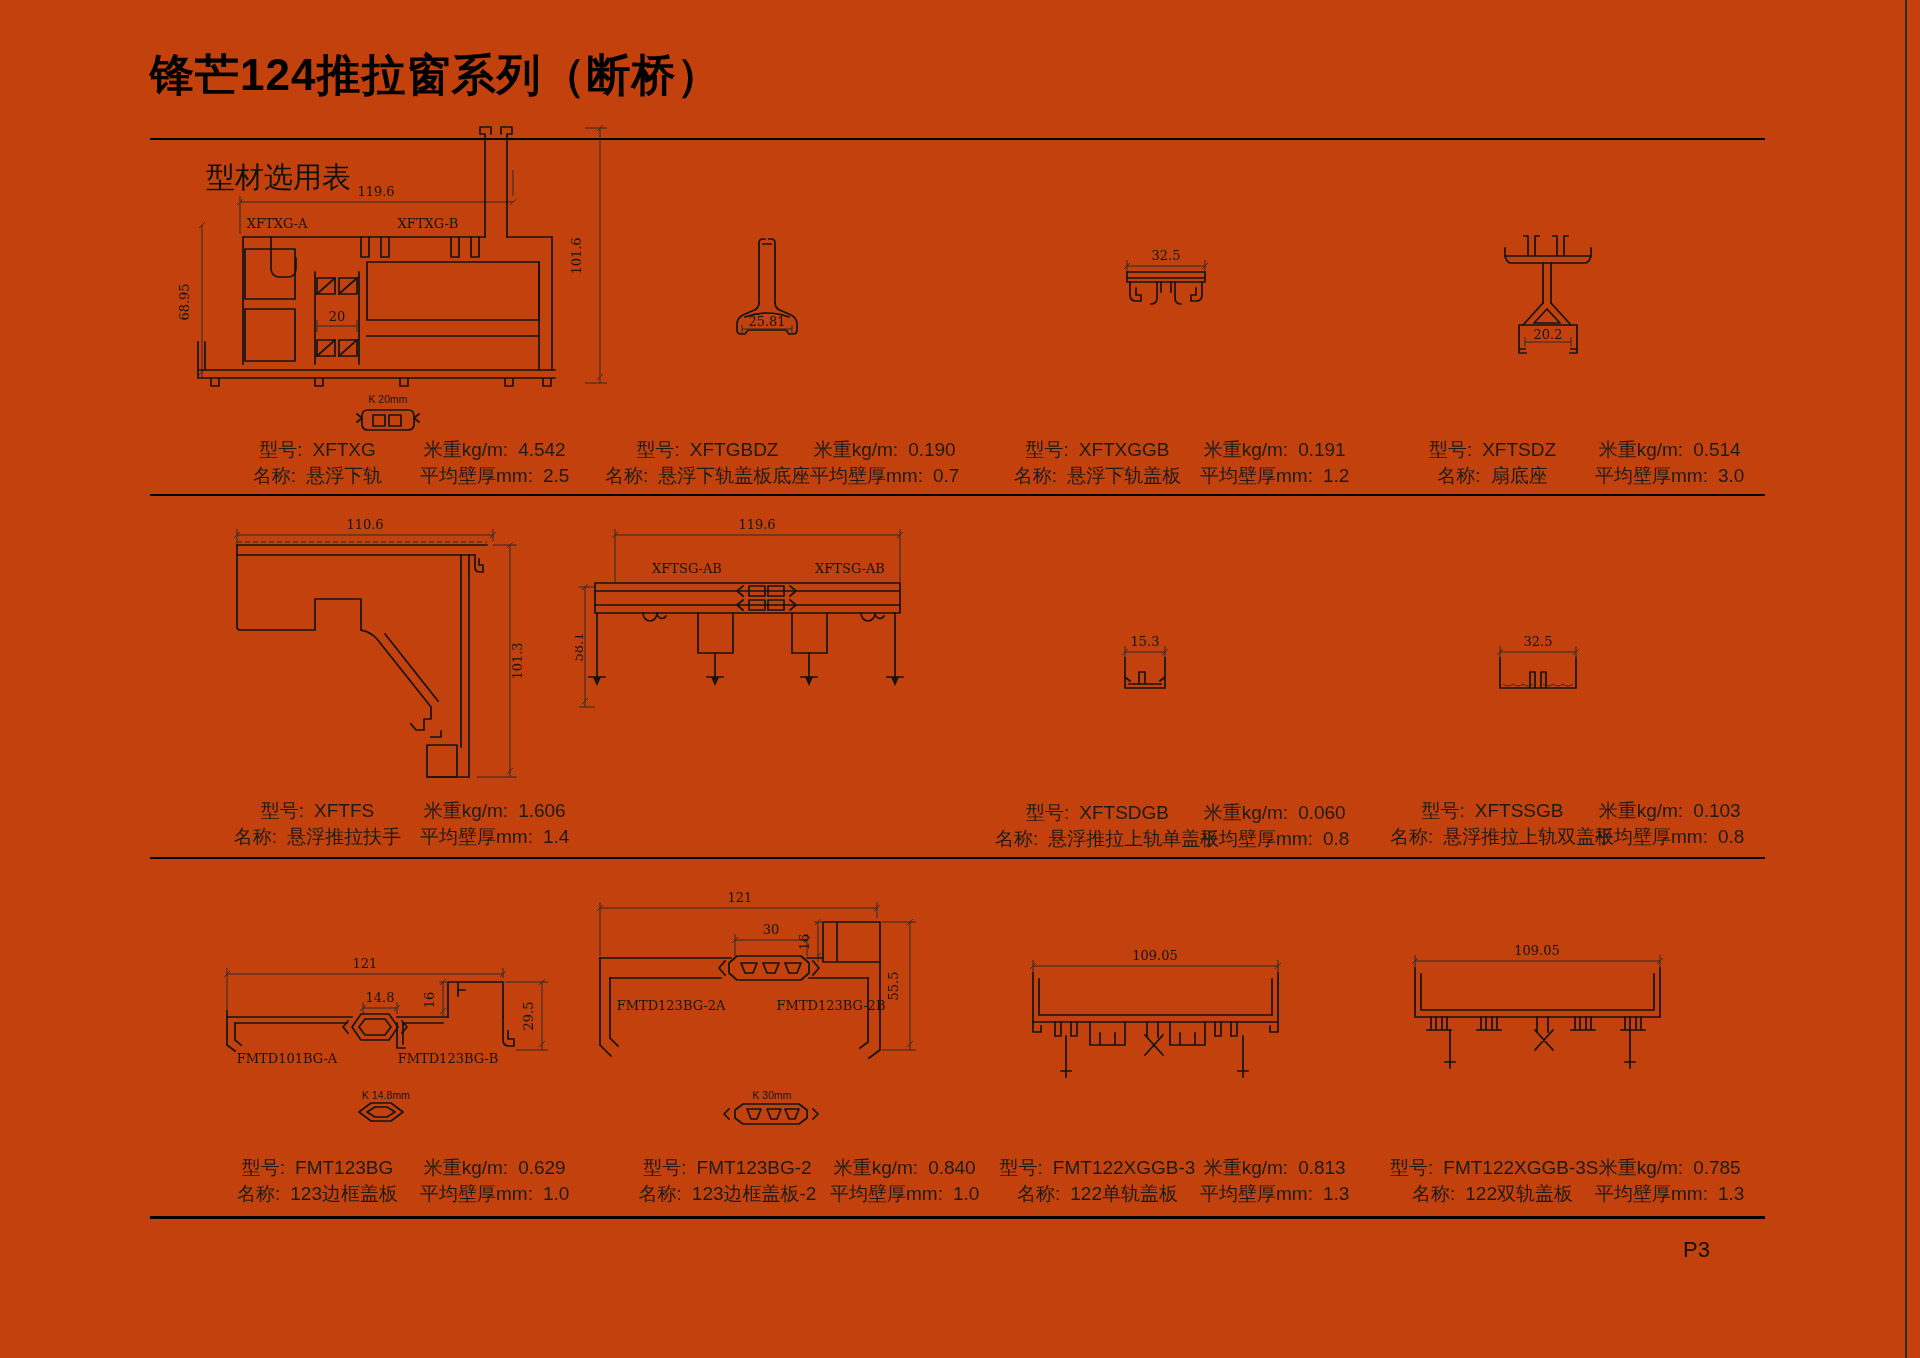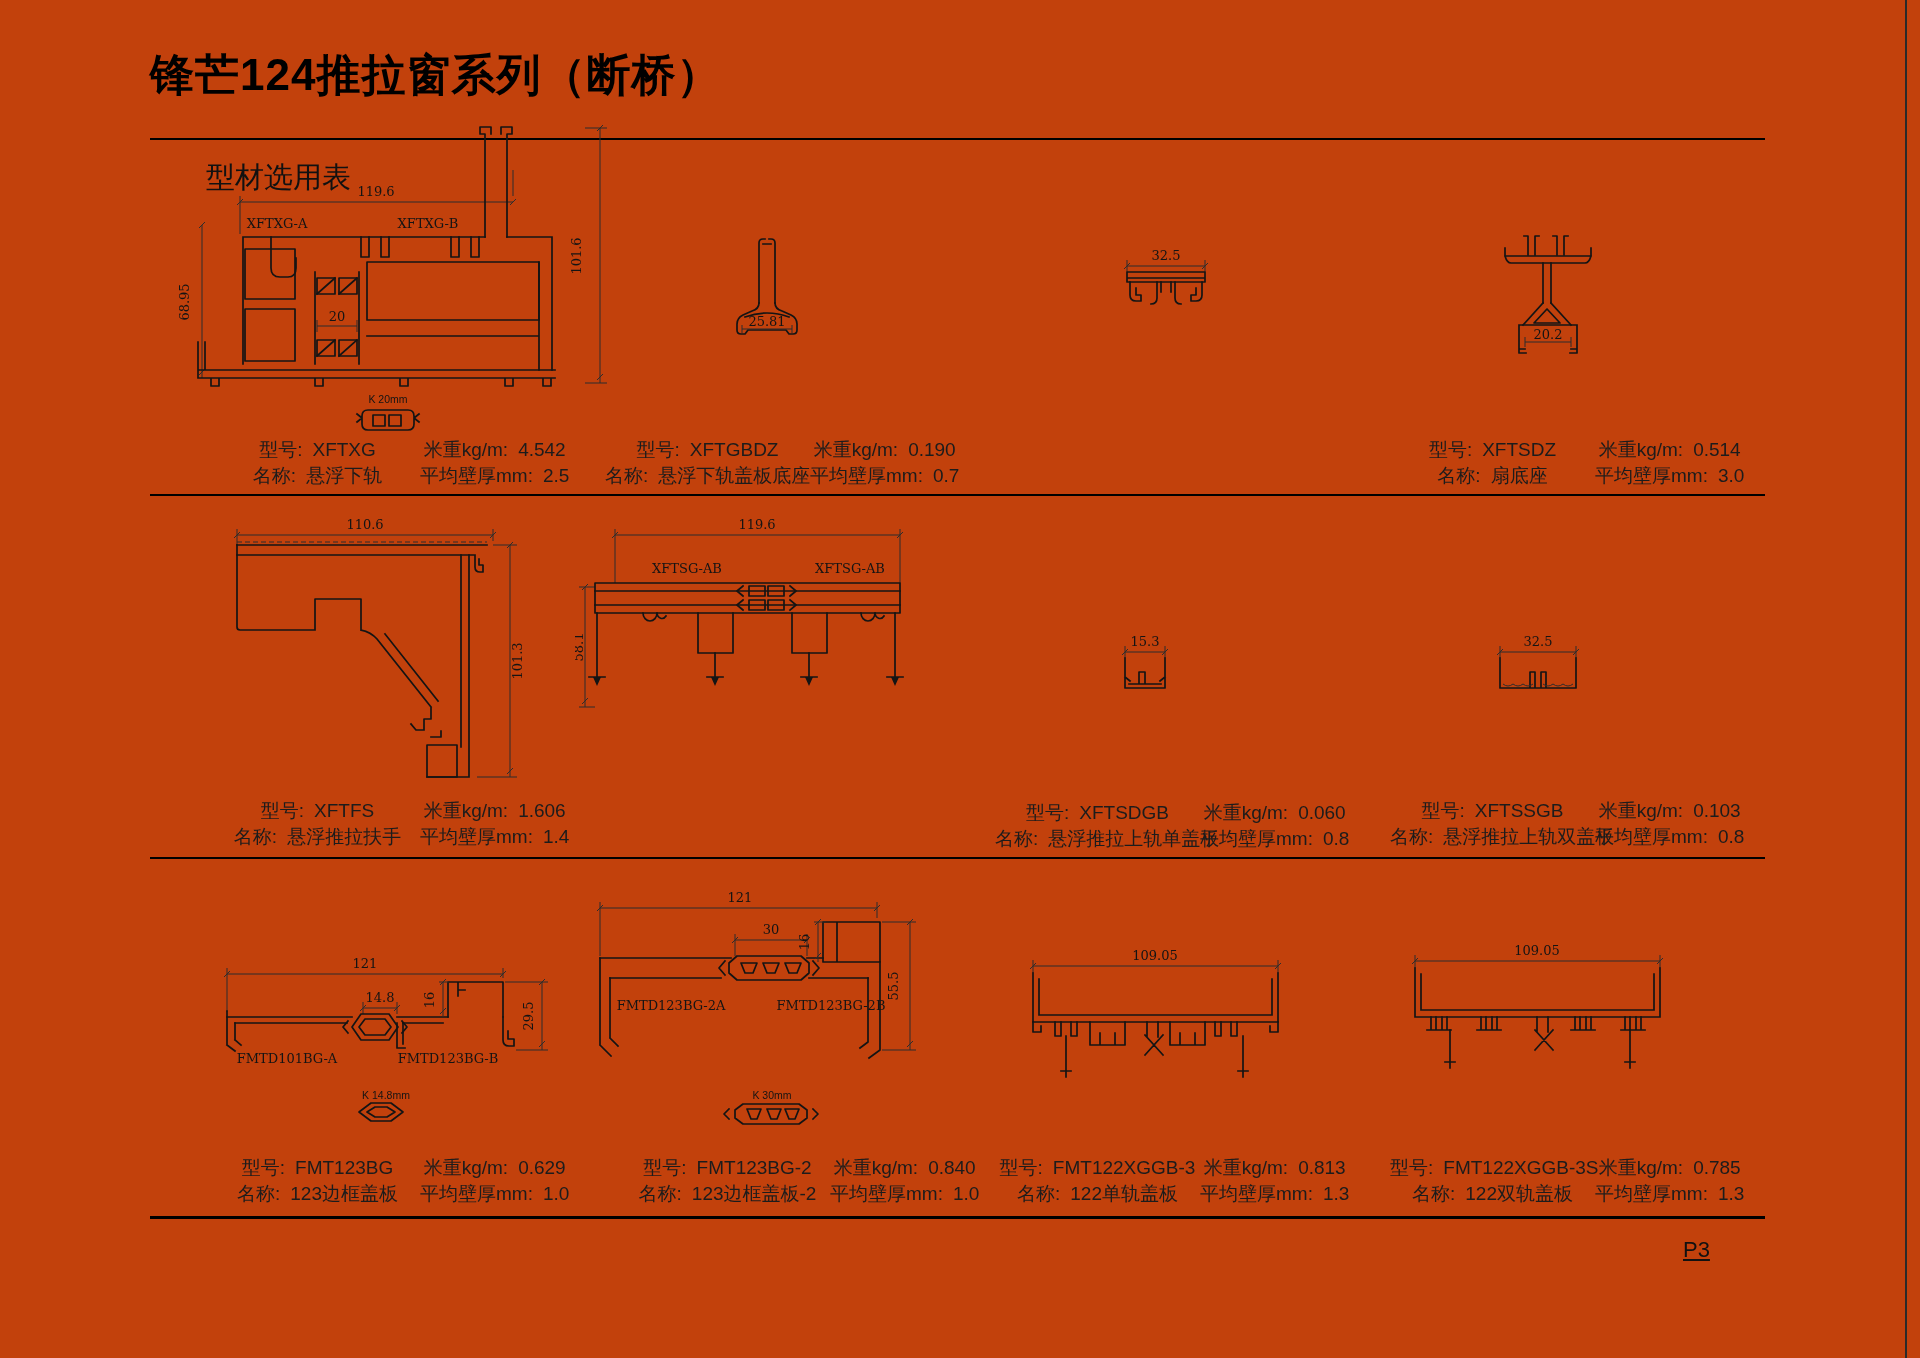--- a/index.html
+++ b/index.html
@@ -1,21 +1,21 @@
 <!DOCTYPE html>
 <html><head>
 <meta charset="utf-8">
 <style>
   html,body{margin:0;padding:0;background:#e8e8e8;}
   .page{position:relative;width:1920px;height:1358px;background:#c2410c;
         font-family:"Liberation Sans",sans-serif;color:#1c1c1c;overflow:hidden;}
   .title{position:absolute;left:150px;top:46px;font-size:44px;font-weight:600;letter-spacing:1px;color:#000;}
   .section-label{position:absolute;left:178px;top:158px;font-size:29px;color:#111;margin-left:28px;}
   .rule{position:absolute;left:150px;width:1615px;background:#000;}
-  .page-number{position:absolute;left:1683px;top:1237px;font-size:22px;color:#111;text-decoration:underline;}
+  .page-number{position:absolute;left:1683px;top:1237px;font-size:22px;color:#111;}
   .page-border-right{position:absolute;left:1905px;top:0;width:2px;height:1358px;background:#2a2a2a;}
   .spec{position:absolute;display:grid;grid-template-columns:205px auto;font-size:19px;line-height:26px;white-space:nowrap;text-align:center;}
   .spec .lbl{margin-right:10px;}
   .draw{position:absolute;}
   svg .p{fill:none;stroke:#141414;stroke-width:1.7;stroke-linejoin:round;stroke-linecap:square;}
   svg .d{fill:none;stroke:#2d2d2d;stroke-width:1;stroke-linecap:butt;}
   svg .a{fill:#141414;stroke:none;}
   svg text{fill:#141414;}
   svg .ct{font-family:"DejaVu Serif",serif;font-size:13px;}
   svg .ck{font-family:"Liberation Sans",sans-serif;font-size:10.5px;}
@@ -200,20 +200,26 @@
     <div><span class="lbl">米重kg/m:</span><span>4.542</span></div>
     <div><span class="lbl">名称:</span><span>悬浮下轨</span></div>
     <div><span class="lbl">平均壁厚mm:</span><span>2.5</span></div>
   </div>
   <div class="spec" style="left:605px;top:437px">
     <div><span class="lbl">型号:</span><span>XFTGBDZ</span></div>
     <div><span class="lbl">米重kg/m:</span><span>0.190</span></div>
     <div><span class="lbl">名称:</span><span>悬浮下轨盖板底座</span></div>
     <div><span class="lbl">平均壁厚mm:</span><span>0.7</span></div>
   </div>
+  <div class="spec" style="left:995px;top:437px">
+    <div><span class="lbl">型号:</span><span>XFTXGGB</span></div>
+    <div><span class="lbl">米重kg/m:</span><span>0.191</span></div>
+    <div><span class="lbl">名称:</span><span>悬浮下轨盖板</span></div>
+    <div><span class="lbl">平均壁厚mm:</span><span>1.2</span></div>
+  </div>
   <div class="spec" style="left:1390px;top:437px">
     <div><span class="lbl">型号:</span><span>XFTSDZ</span></div>
     <div><span class="lbl">米重kg/m:</span><span>0.514</span></div>
     <div><span class="lbl">名称:</span><span>扇底座</span></div>
     <div><span class="lbl">平均壁厚mm:</span><span>3.0</span></div>
   </div>
   <div class="rule" style="top:494px;height:2px"></div>
 
   <div class="spec" style="left:215px;top:798px">
     <div><span class="lbl">型号:</span><span>XFTFS</span></div>

